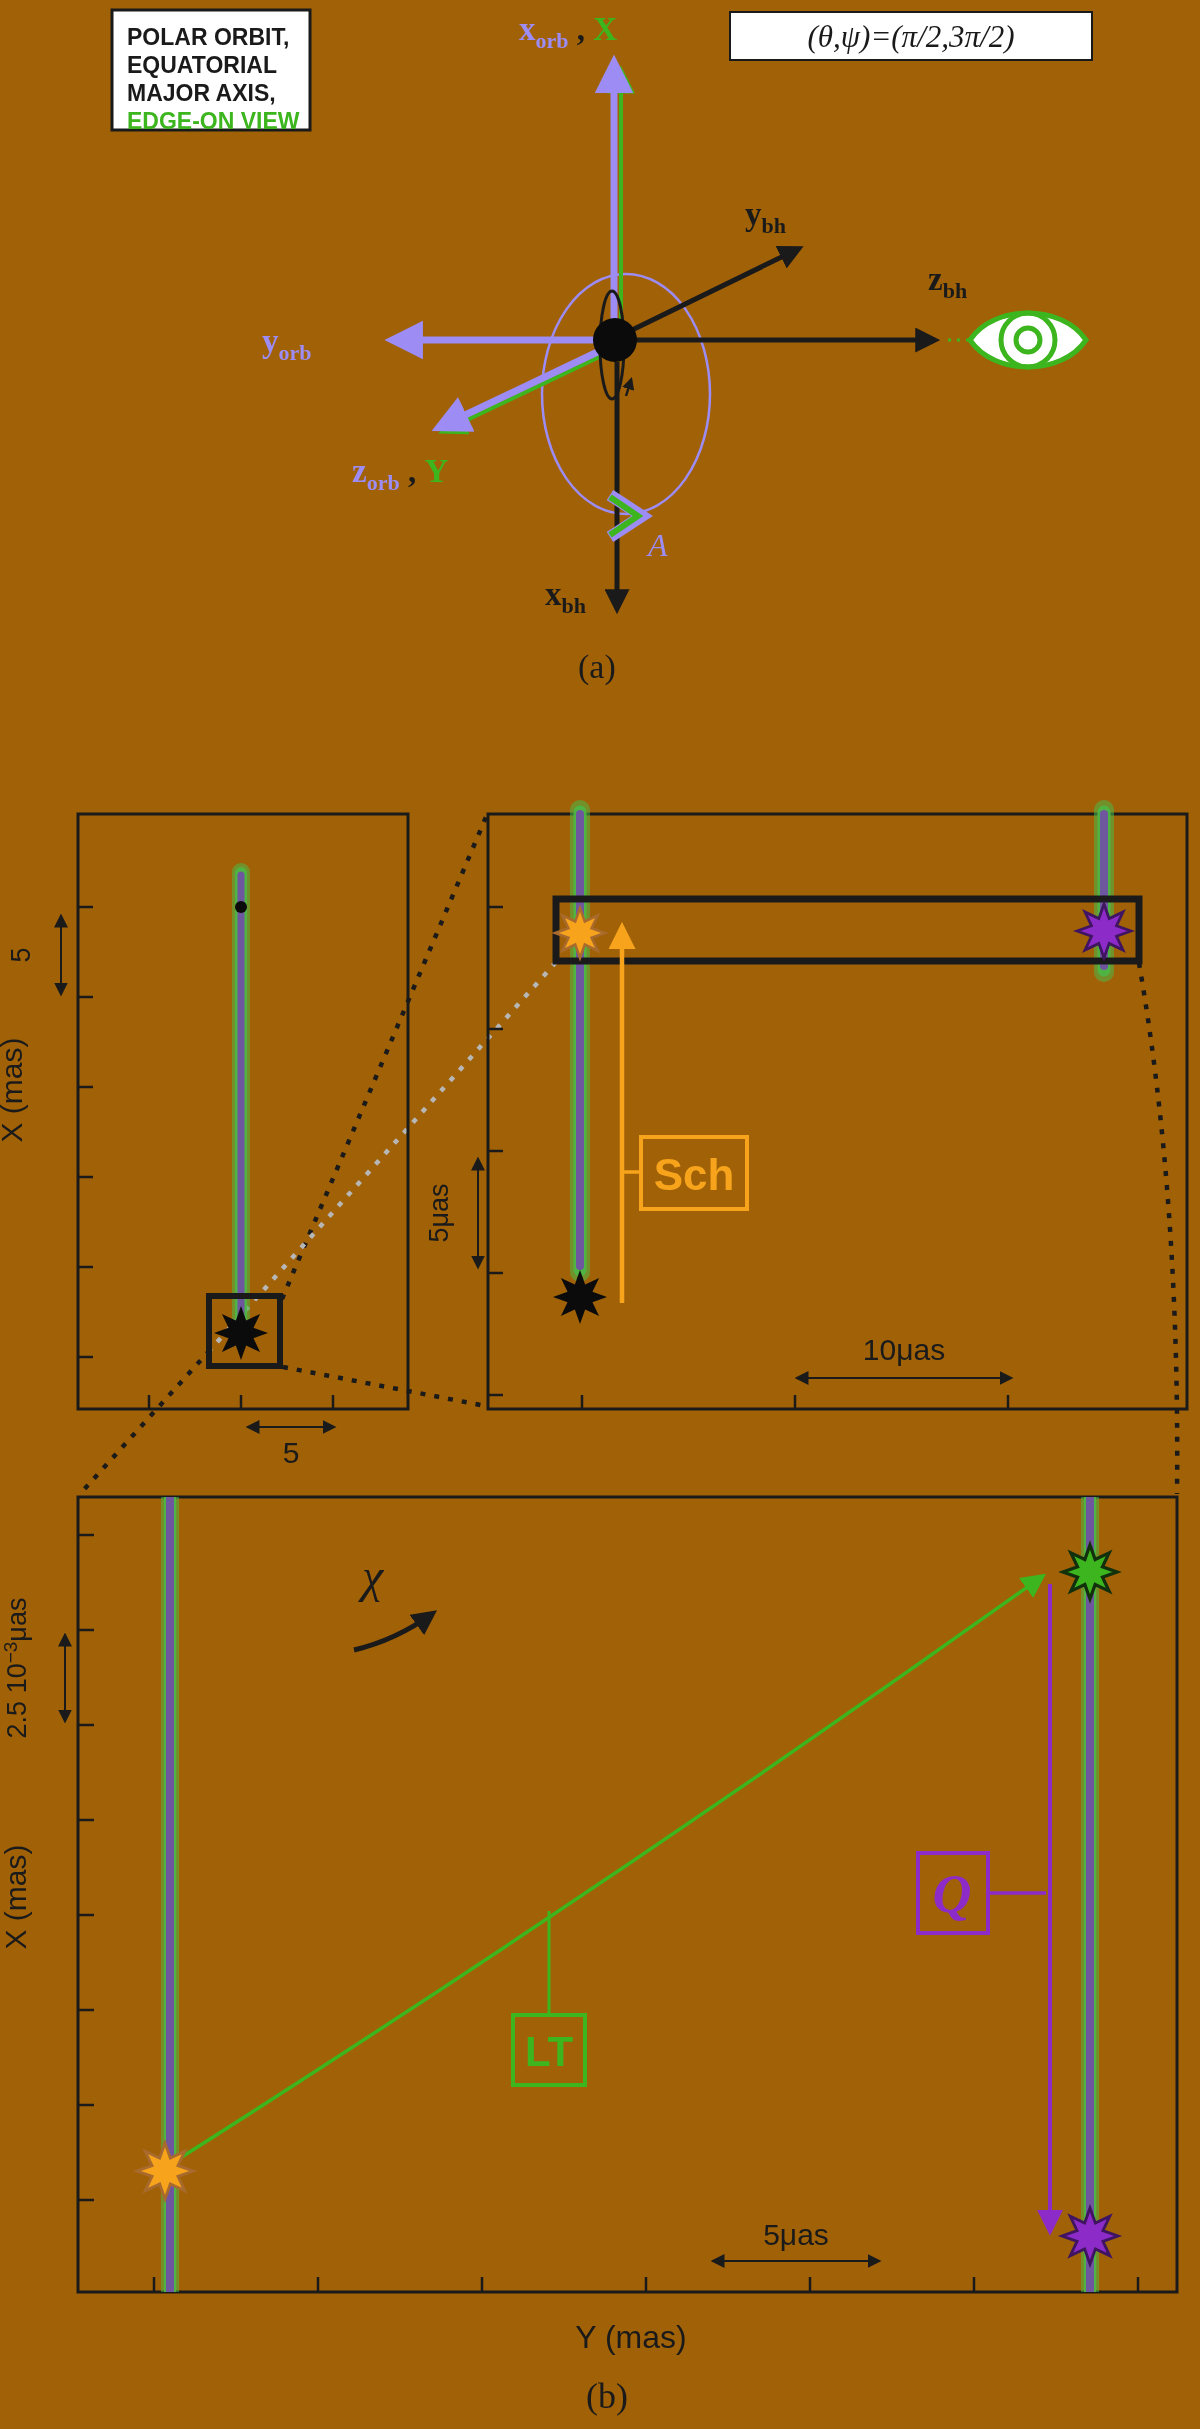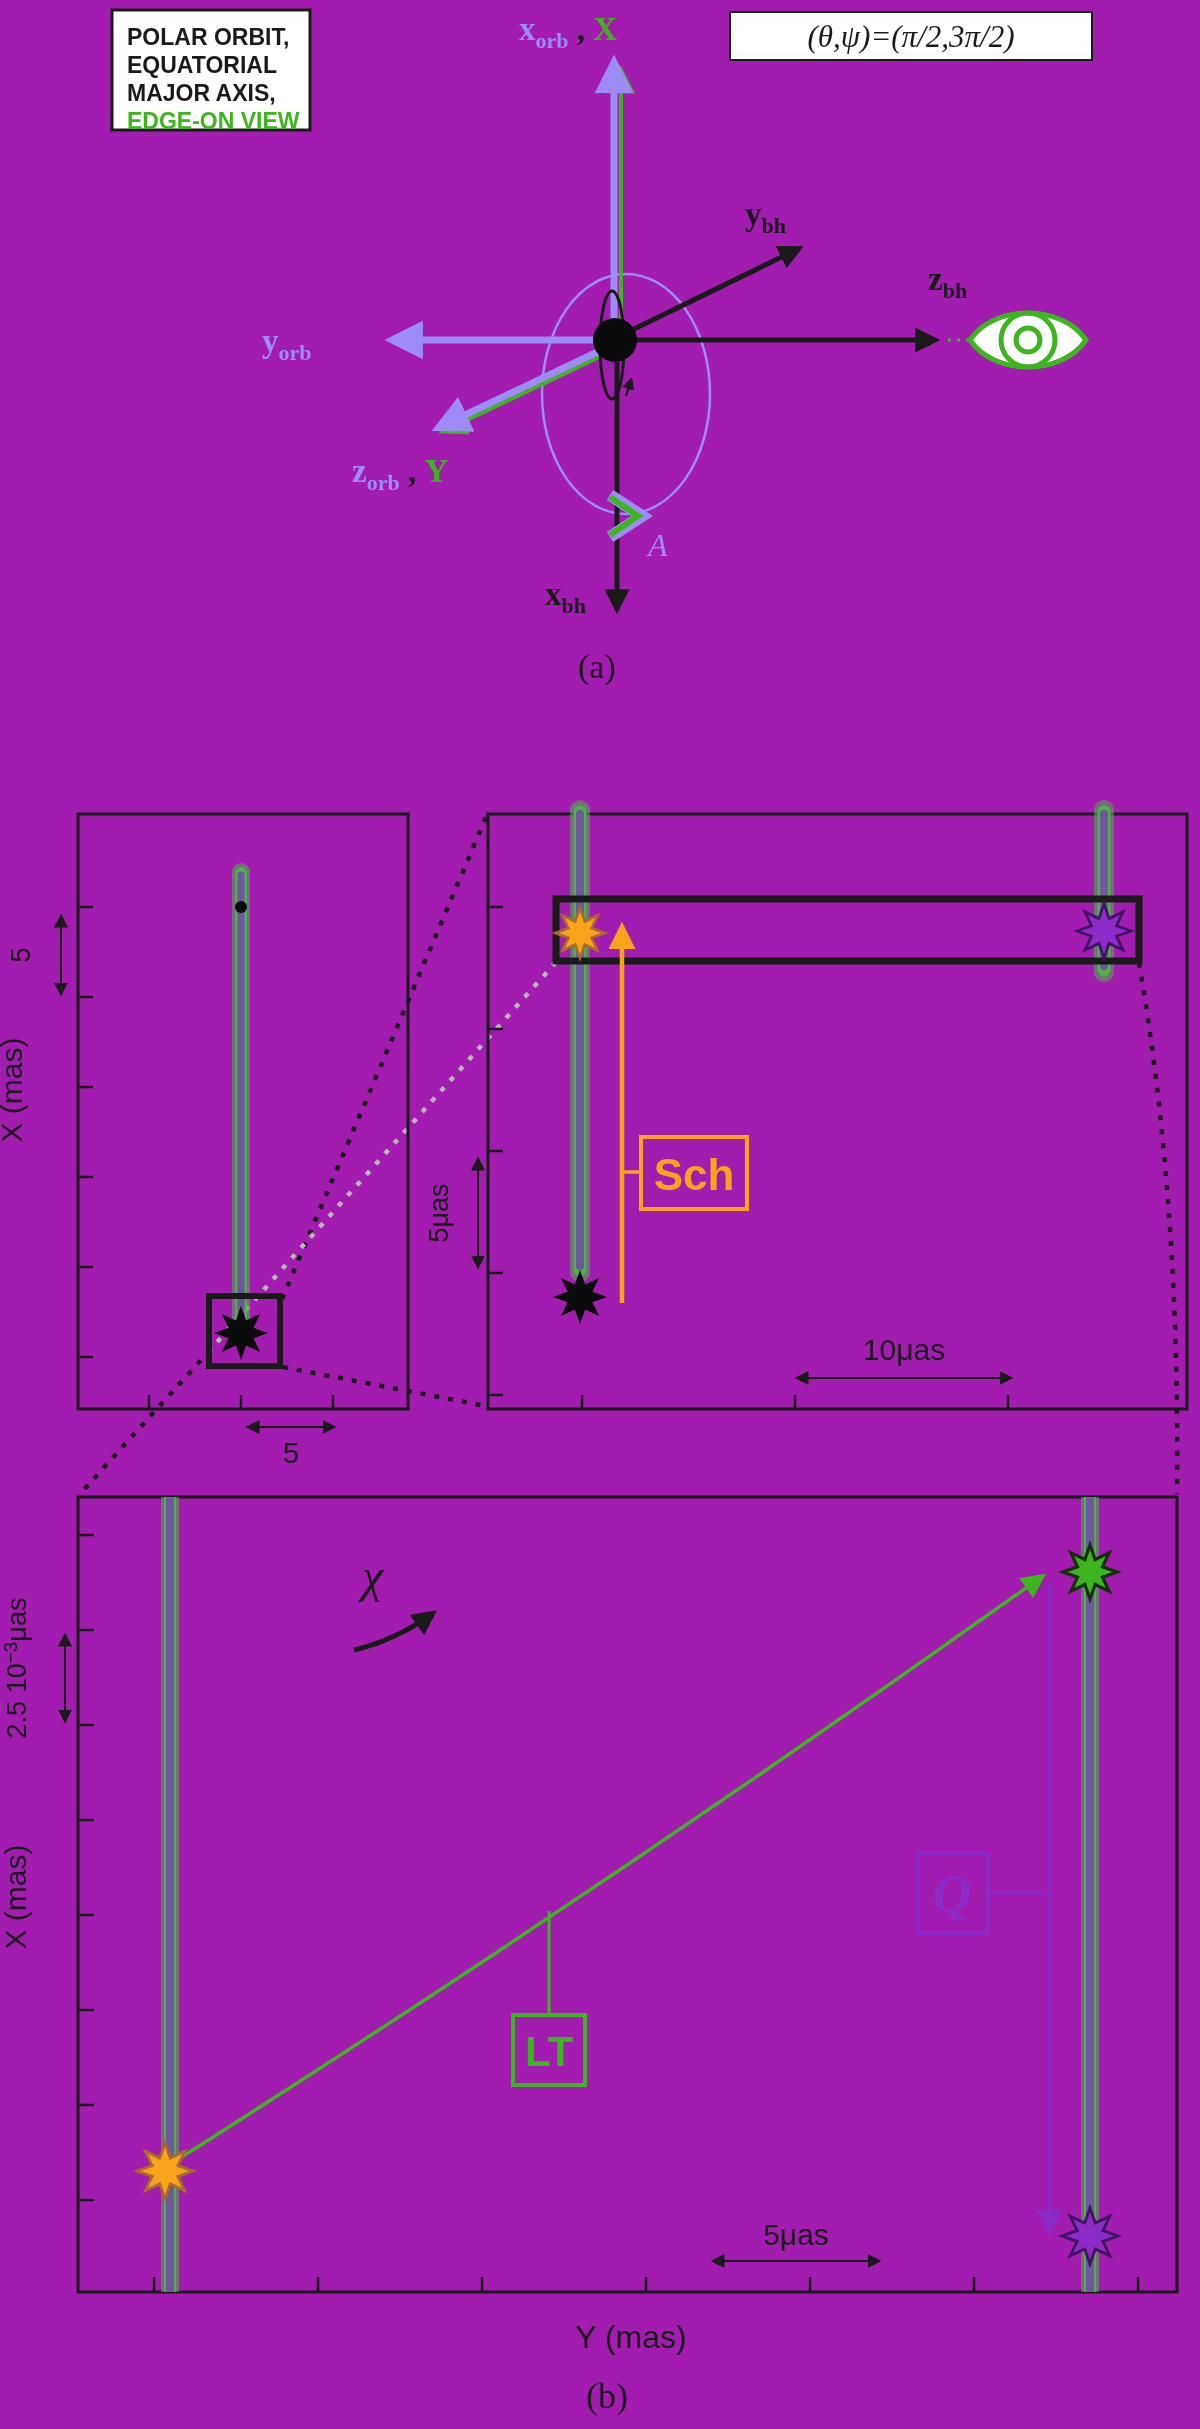--- a/index.html
+++ b/index.html
@@ -1,16 +1,16 @@
 <!DOCTYPE html>
 <html style="--ink: #1a1a1a; --periwinkle: #9c8cf4; --green: #3cb51e; --orange: #f7a41c; --purple: #8d2bc9; --track_glow: #4db848; --track_core: #6f579f; --gray: #b7b7b7;"><head>
 <meta charset="utf-8">
 <style>
   html,body{margin:0;padding:0;background:#ffffff;}
-  .page{position:relative;width:1200px;height:2429px;background:#a21caf;overflow:hidden;
+  .page{position:relative;width:1200px;height:2429px;background:#a16207;overflow:hidden;
         font-family:"Liberation Sans",sans-serif;}
   svg text{user-select:none;}
   .t-sans{font-family:"Liberation Sans",sans-serif;}
   .t-serif{font-family:"Liberation Serif","DejaVu Serif",serif;}
   .bold{font-weight:bold;}
   .ital{font-style:italic;}
   
   .c-ink{fill:var(--ink);}
   .c-peri{fill:var(--periwinkle);}
   .c-green{fill:var(--green);}

